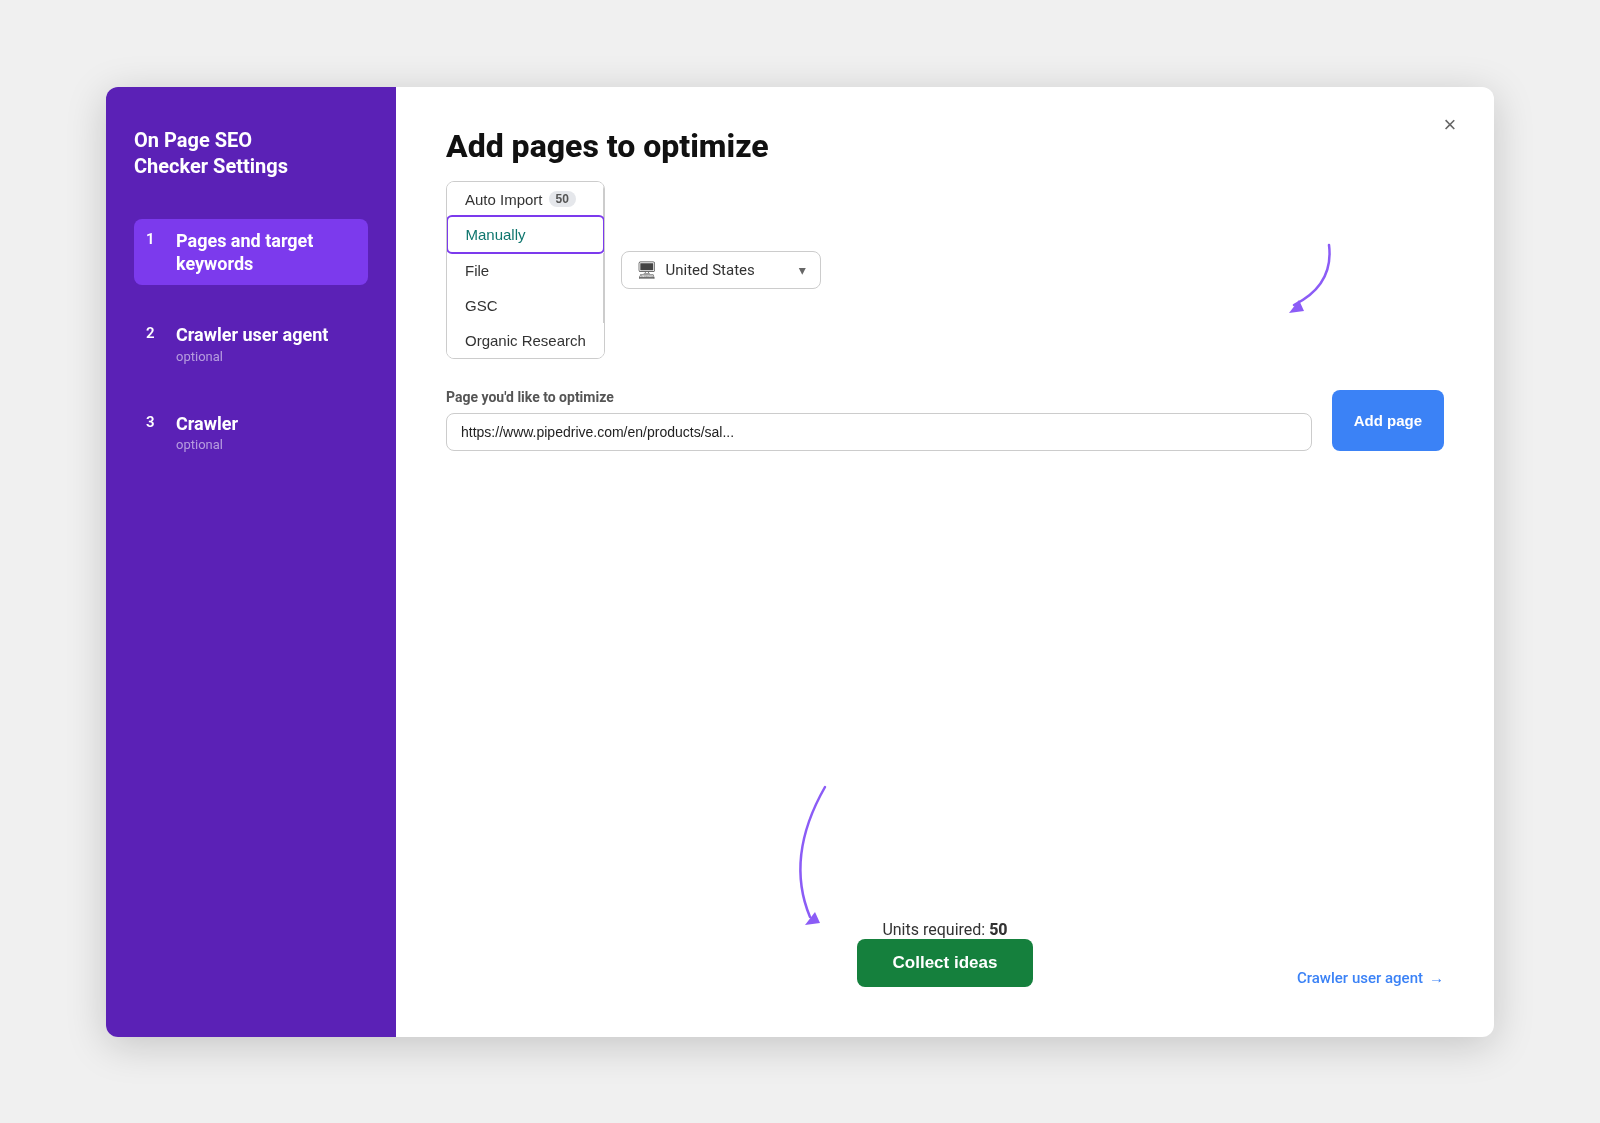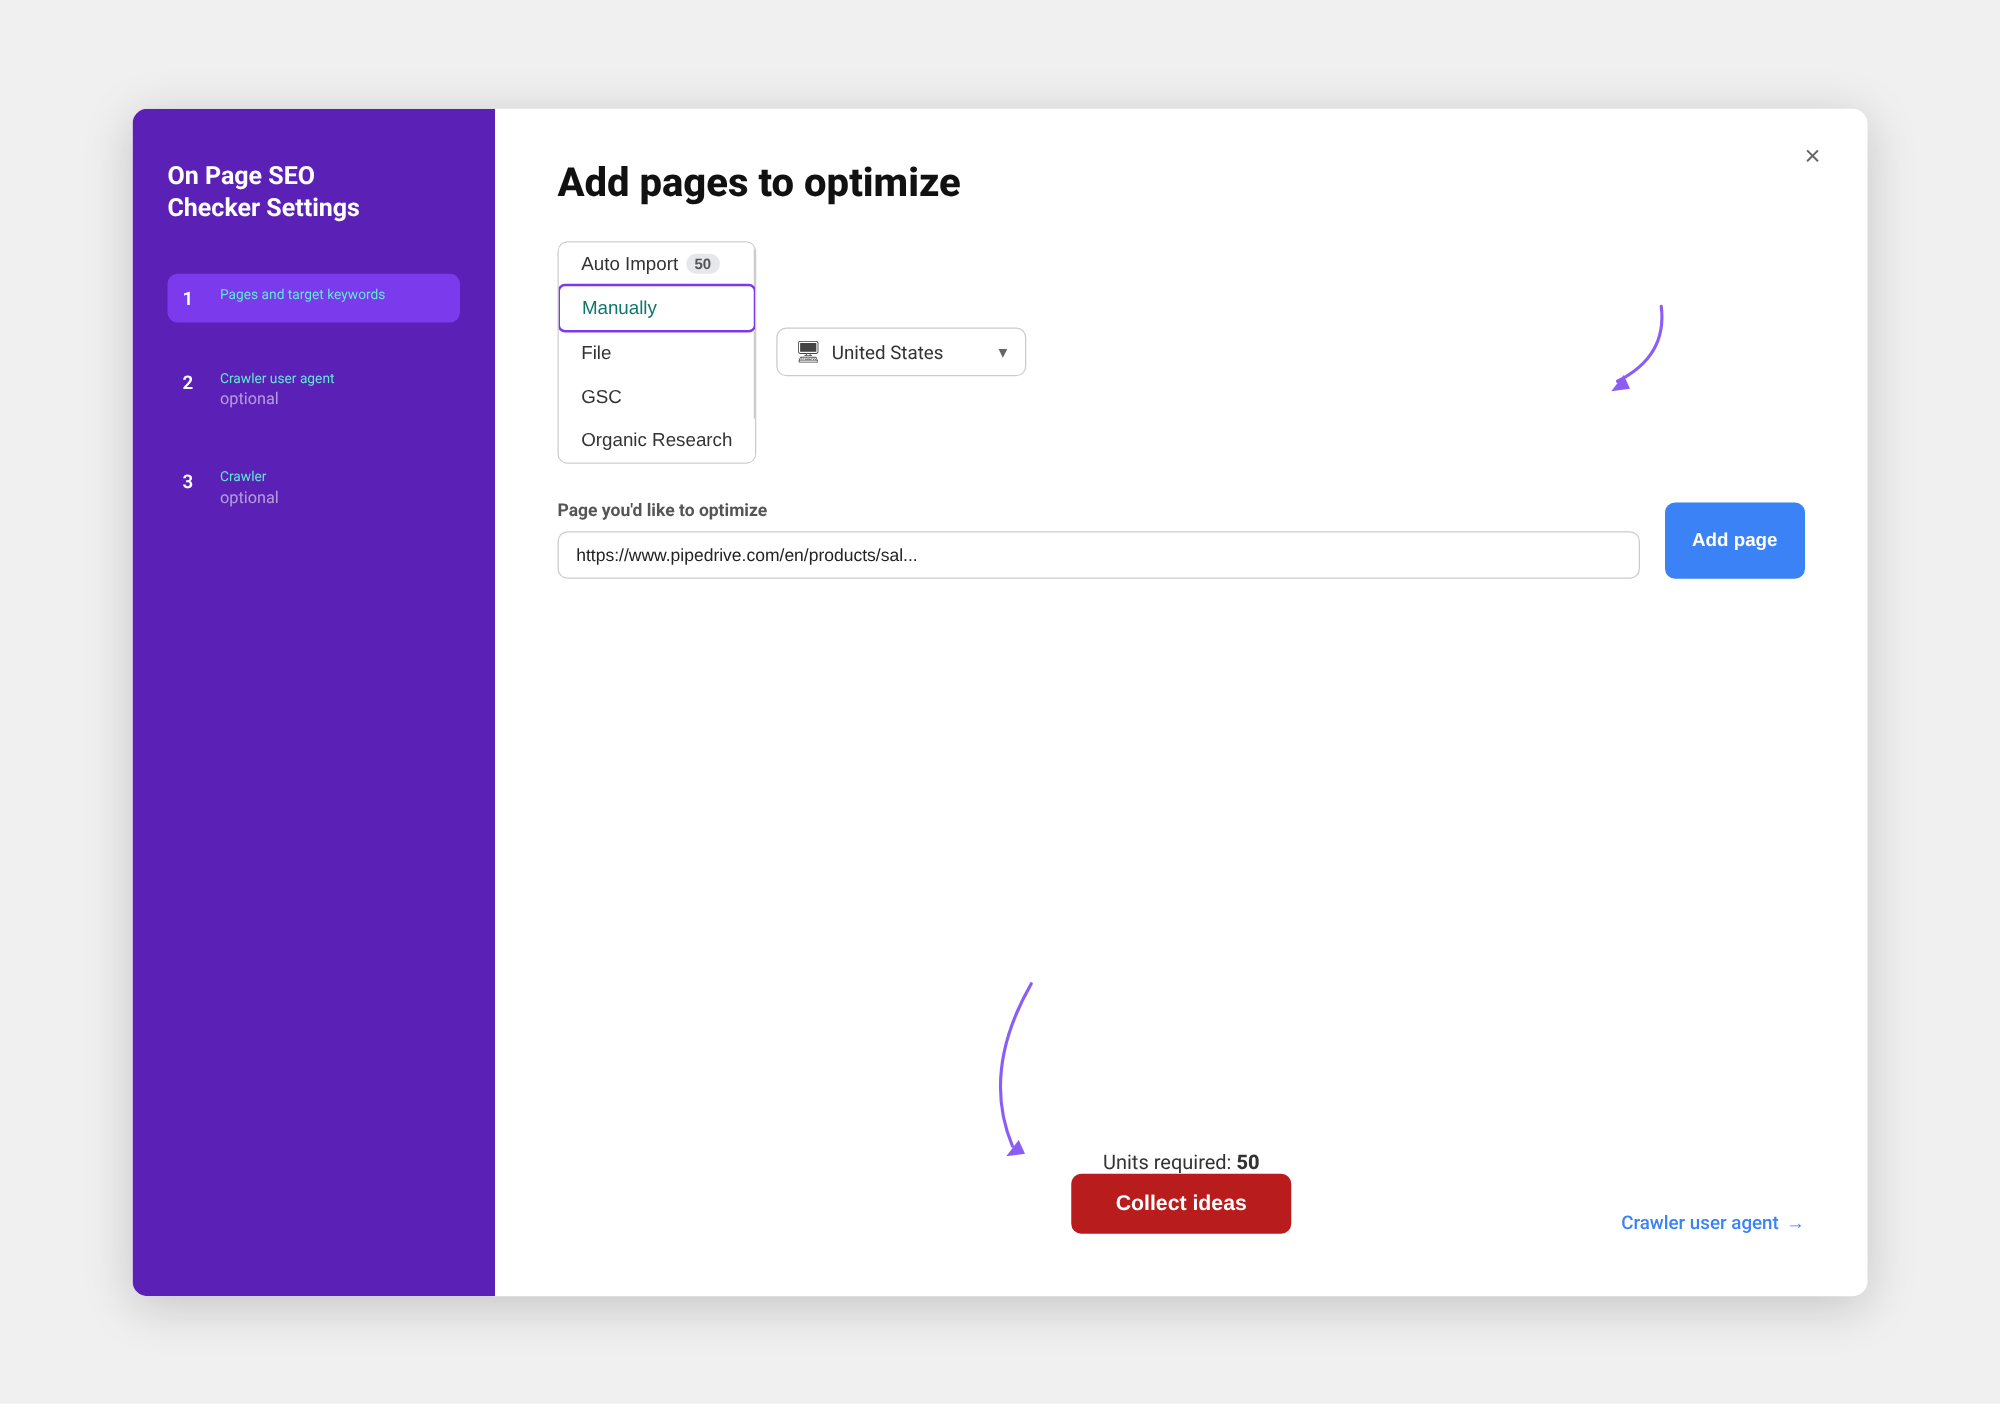--- a/index.html
+++ b/index.html
@@ -51,23 +51,23 @@
     }
     .sidebar-item-number {
       color: white;
       font-size: 15px;
       font-weight: 600;
       min-width: 18px;
       margin-top: 1px;
     }
     .sidebar-item-content {}
     .sidebar-item-label {
-      color: #5eead4;
-      font-size: 11px;
-      font-weight: 400;
+      color: #ffffff;
+      font-size: 18px;
+      font-weight: 700;
       line-height: 1.3;
     }
     .sidebar-item-sublabel {
       color: rgba(255,255,255,0.55);
       font-size: 13px;
       font-weight: 400;
       margin-top: 2px;
     }
     
     .main-content {
@@ -89,21 +89,21 @@
       color: #666;
       font-size: 22px;
       border: none;
       background: none;
       border-radius: 50%;
     }
     .page-title {
       font-size: 32px;
       font-weight: 800;
       color: #111;
-      margin-bottom: 28px;
+      margin-bottom: 16px;
     }
     
     .tab-bar {
       display: flex;
       align-items: center;
       gap: 0;
       margin-bottom: 30px;
     }
     .tab-group {
       display: flex;
@@ -226,21 +226,21 @@
       gap: 0;
     }
     .units-required {
       font-size: 16px;
       color: #333;
     }
     .units-required strong {
       font-weight: 800;
     }
     .collect-ideas-btn {
-      background: #b91c1c;
+      background: #15803d;
       color: white;
       border: none;
       border-radius: 8px;
       padding: 14px 36px;
       font-size: 17px;
       font-weight: 600;
       cursor: pointer;
     }
     .crawler-link {
       position: absolute;

